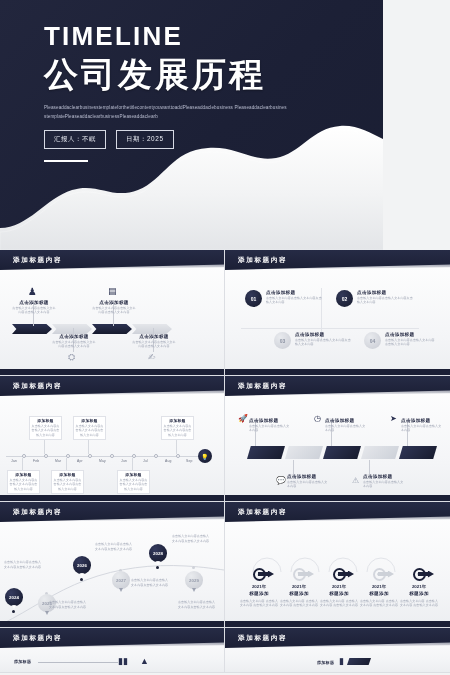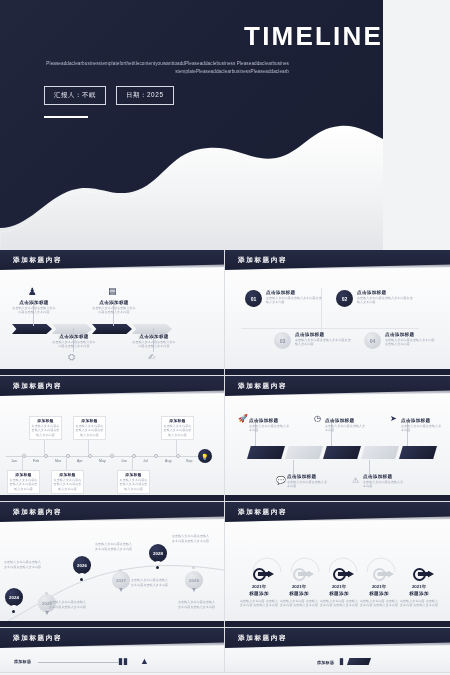--- a/index.html
+++ b/index.html
@@ -9,21 +9,20 @@
     font-family: "Liberation Sans", "DejaVu Sans", sans-serif;
     overflow: hidden;
   }
   .page { position: relative; width: 450px; height: 675px; background: #f2f3f4; }
 
   
   .hero {
     position: relative; width: 383px; height: 250px;
     background: linear-gradient(135deg, #22263d 0%, #1c2036 55%, #1a1e33 100%);
     overflow: hidden;
-    text-align: right;
   }
   .hero-wave { position: absolute; left: 0; bottom: 0; width: 450px; height: 130px; }
   .hero-inner { position: relative; z-index: 3; padding: 22px 0 0 44px; }
   .eyebrow {
     color: #ffffff; font-size: 26px; letter-spacing: 2.2px;
     font-weight: 700; line-height: 1.1;
   }
   .big-title {
     color: #ffffff; font-size: 34px; font-weight: 700;
     letter-spacing: 3px; line-height: 1.25; margin-top: 2px;
@@ -177,20 +176,21 @@
                C300,34 312,8 340,6 C368,4 382,26 408,24
                C428,22 440,14 450,12 L450,130 L0,130 Z" fill="url(#wg)"></path>
       <path d="M0,112 C28,112 46,82 72,74 C98,66 112,84 138,74
                C164,64 172,34 208,32 C238,30 250,46 276,42
                C300,38 312,12 340,10 C368,8 382,30 408,28
                C428,26 440,18 450,16 L450,130 L0,130 Z" fill="none" stroke="rgba(255,255,255,.28)" stroke-width="1"></path>
     </svg>
 
     <div class="hero-inner">
       <div class="eyebrow">TIMELINE</div>
+      <div class="big-title">公司发展历程</div>
       <div class="subpara">PleaseaddaclearbusinesstemplateforthetitlecontentyouwanttoaddPleaseaddaclebusiness PleaseaddaclearbusinesstemplatePleaseaddaclearbusinessPleaseaddaclearb</div>
       <div class="badges">
         <div class="badge">汇报人：不眠</div>
         <div class="badge">日期：2025</div>
       </div>
       <div class="rule"></div>
     </div>
   </div>
 
   <div class="grid">

